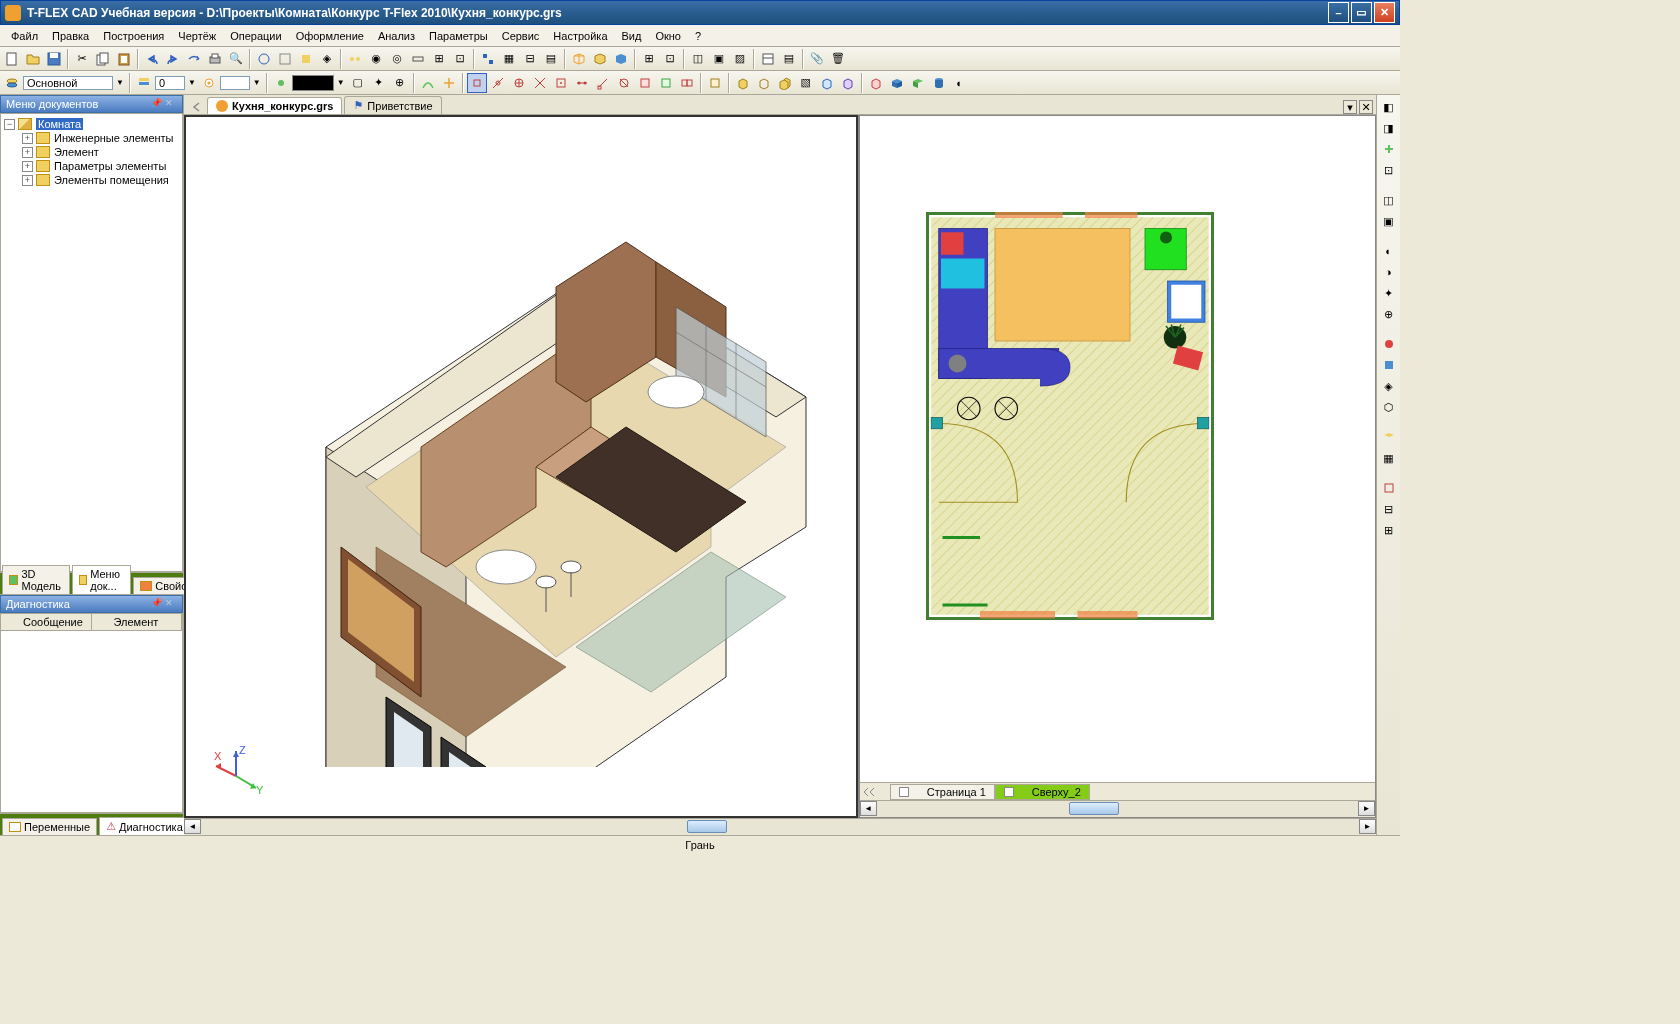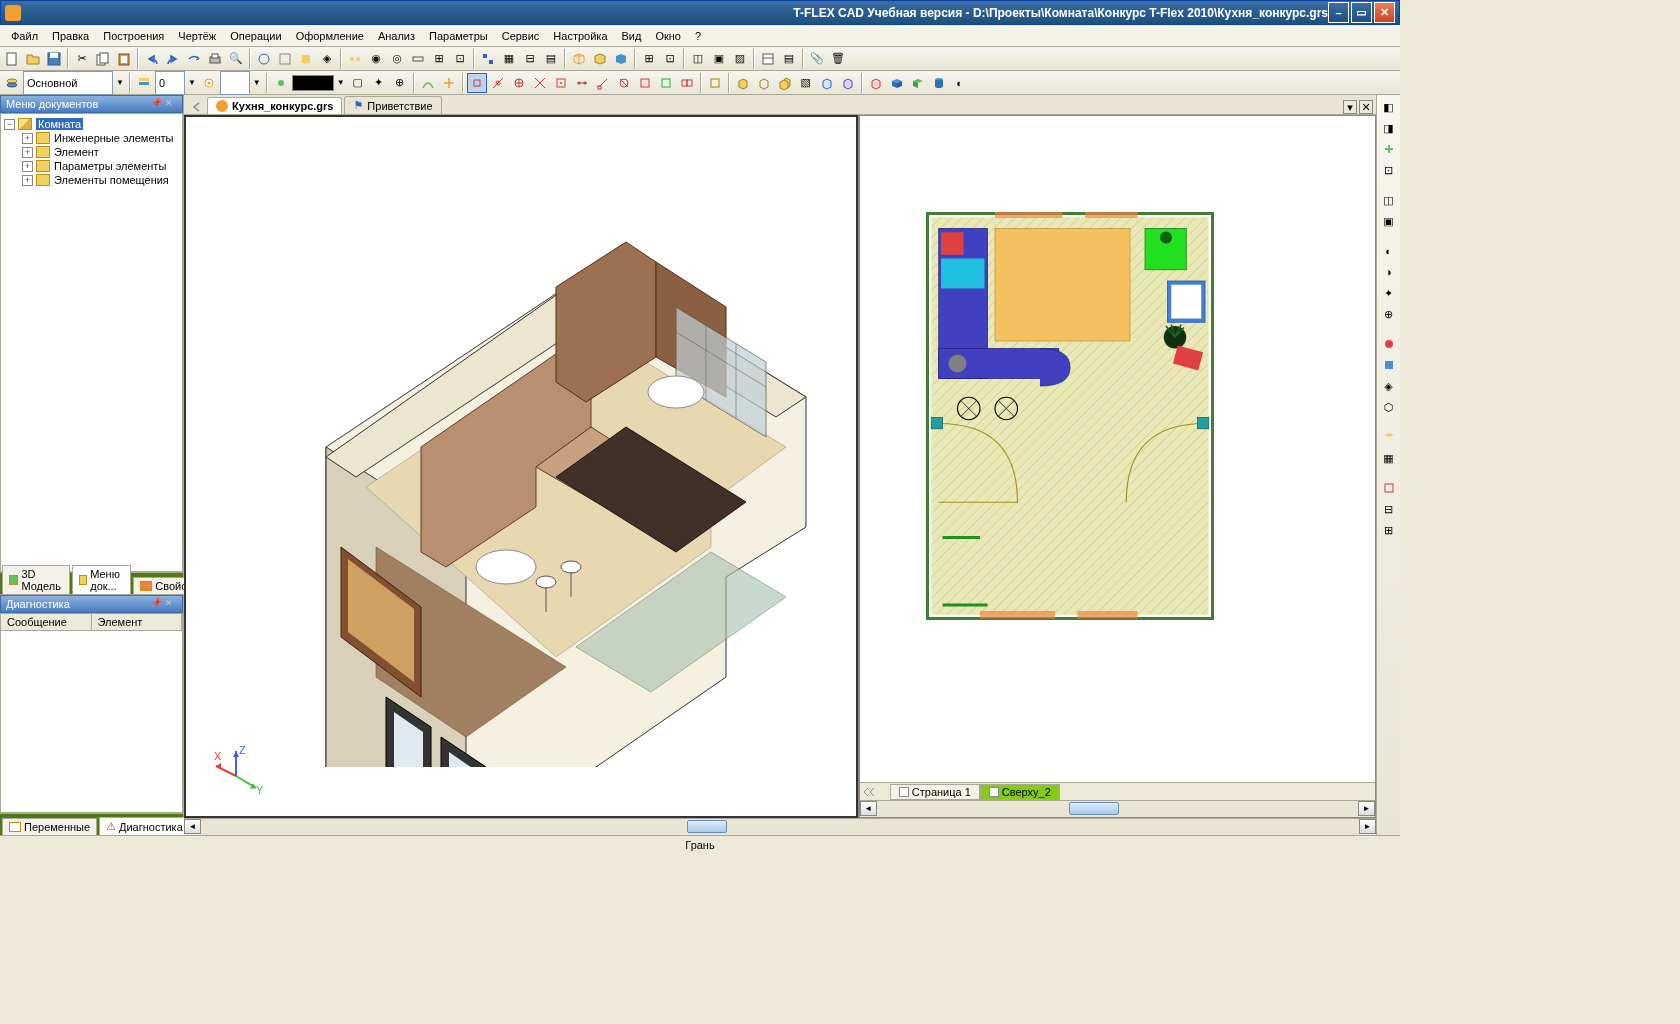--- a/index.html
+++ b/index.html
@@ -1,65 +1,65 @@
 <!DOCTYPE html>
 <html><head>
 <meta charset="utf-8">
 <style>
 * { margin: 0; padding: 0; box-sizing: border-box; font-family: Tahoma, sans-serif; font-size: 11px; }
 body { background: #ece9d8; overflow: hidden; width: 1400px; height: 853px; position: relative; }
 .titlebar { height: 25px; background: linear-gradient(to bottom, #3a6ea5 0%, #2a5d8f 50%, #1e4f7e 100%); display: flex; align-items: center; padding: 0 4px; color: #fff; border: 1px solid #0842a0; }
 .titlebar .icon { width: 16px; height: 16px; background: #f0a030; border-radius: 3px; margin-right: 6px; }
-.titlebar .title { flex: 1; font-weight: bold; font-size: 12px; text-align: right; }
+.titlebar .title { flex: 1; font-weight: bold; font-size: 12px; }
 .winbtns { display: flex; gap: 2px; }
 .winbtn { width: 21px; height: 21px; border: 1px solid #fff; display: flex; align-items: center; justify-content: center; font-family: Arial; font-weight: bold; font-size: 11px; color: #fff; }
 .winbtn.min, .winbtn.max { background: linear-gradient(to bottom, #3a6ea5, #1e4f7e); }
 .winbtn.close { background: linear-gradient(to bottom, #e88060, #d04020); }
 .menubar { height: 22px; background: #f4f2e8; border-bottom: 1px solid #aca899; display: flex; align-items: center; padding: 0 4px; }
 .menubar span { padding: 2px 7px; cursor: pointer; }
 .toolbar { height: 24px; background: linear-gradient(to bottom, #f7f6ef, #e8e5d4); border-bottom: 1px solid #aca899; display: flex; align-items: center; padding: 0 2px; gap: 1px; }
 .tbtn { width: 20px; height: 20px; border: 1px solid transparent; display: flex; align-items: center; justify-content: center; cursor: pointer; }
 .tsep { width: 2px; height: 20px; border-left: 1px solid #aca899; border-right: 1px solid #fff; margin: 0 2px; }
-.tinput { height: 24px; border: 1px solid #7f9db9; background: #fff; padding: 0 3px; }
+.tinput { height: 14px; border: 1px solid #7f9db9; background: #fff; padding: 0 3px; }
 .colorbox { width: 42px; height: 16px; background: #000; border: 1px solid #888; }
 .main-area { display: flex; height: calc(100% - 25px - 22px - 24px - 24px - 18px); }
 .left-panel { width: 184px; background: #f4f2e8; border-right: 1px solid #aca899; display: flex; flex-direction: column; }
 .panel-header { height: 18px; background: linear-gradient(to bottom, #8db2e3, #4a7bc1); color: #fff; padding: 2px 5px; display: flex; align-items: center; border: 1px solid #3a6ea5; }
 .panel-header .title { flex: 1; font-size: 11px; }
 .panel-header .hbtn { width: 12px; height: 12px; color: #bcd; font-size: 9px; margin-left: 2px; cursor: pointer; }
 .tree { flex: 1; background: #fff; border: 1px solid #aca899; margin: 0; padding: 3px; overflow: auto; }
 .tree-item { display: flex; align-items: center; padding: 1px 0; cursor: pointer; }
 .tree-item .exp { width: 11px; height: 11px; border: 1px solid #888; background: #fff; display: flex; align-items: center; justify-content: center; font-size: 9px; line-height: 1; margin-right: 3px; color: #555; }
 .tree-item .ficon { width: 14px; height: 12px; background: #f0d060; border: 1px solid #c09010; margin-right: 4px; position: relative; }
 .tree-item .ficon.open { background: linear-gradient(135deg, #f5e090 50%, #e0b040 50%); }
 .tree-item.selected span.label { background: #316ac5; color: #fff; padding: 0 2px; }
 .tree-item.child { padding-left: 18px; }
 .tabs-bottom { height: 22px; background: #4d7c0f; border-top: 1px solid #aca899; display: flex; align-items: flex-end; padding: 0 2px; }
 .btab { padding: 2px 6px; border: 1px solid #aca899; background: #f4f2e8; border-bottom: none; margin-right: 2px; font-size: 10px; cursor: pointer; display: flex; align-items: center; gap: 3px; }
 .btab.active { background: #fff; }
 .btab .ticon { width: 12px; height: 10px; background: #f0d060; border: 1px solid #c09010; }
 .diag-panel { border-top: 1px solid #aca899; }
 .diag-body { background: #fff; border: 1px solid #aca899; height: 200px; }
 .diag-cols { display: flex; background: #ece9d8; border-bottom: 1px solid #aca899; }
-.diag-col { padding: 2px 6px; border-right: 1px solid #aca899; flex: 1; }
+.diag-col { padding: 2px 6px; border-right: 1px solid #aca899; flex: 1; margin-left: 16px; }
 .viewport-area { flex: 1; display: flex; flex-direction: column; position: relative; }
 .doc-tabs { height: 20px; background: #e8e5d4; display: flex; align-items: flex-end; padding: 0 3px; border-bottom: 1px solid #aca899; }
 .doc-tab { padding: 2px 8px; border: 1px solid #aca899; background: #fff; border-bottom: none; margin-right: 2px; display: flex; align-items: center; gap: 4px; cursor: pointer; border-radius: 3px 3px 0 0; }
 .doc-tab.inactive { background: #e8e5d4; }
 .doc-tab .dicon { width: 12px; height: 12px; background: #4a90d0; border-radius: 50%; }
 .doc-close { margin-left: auto; display: flex; gap: 2px; }
 .doc-close .x { width: 14px; height: 14px; border: 1px solid #888; background: #ece9d8; display: flex; align-items: center; justify-content: center; cursor: pointer; }
 .viewports { flex: 1; display: flex; background: #888; gap: 1px; }
 .vp { background: #fff; position: relative; overflow: hidden; }
 .vp-left { flex: 1.3; border: 2px solid #333; }
 .vp-right { flex: 1; border: 1px solid #888; display: flex; flex-direction: column; }
 .vp-right .canvas { flex: 1; background: #fff; position: relative; }
 .axis { position: absolute; bottom: 20px; left: 20px; width: 60px; height: 60px; }
 .page-tabs { height: 18px; background: #ece9d8; border-top: 1px solid #aca899; display: flex; align-items: center; }
-.ptab { padding: 1px 8px; border: 1px solid #aca899; background: #f4f2e8; font-size: 10px; cursor: pointer; display: flex; align-items: center; gap: 3px; }
+.ptab { padding: 1px 8px; border: 1px solid #aca899; background: #f4f2e8; font-size: 10px; cursor: pointer; display: flex; align-items: center; gap: 18px; }
 .ptab.active { background: #84cc16; }
 .scrollbar-h { height: 17px; background: #ece9d8; border-top: 1px solid #aca899; display: flex; }
 .sb-btn { width: 17px; height: 15px; background: linear-gradient(to bottom, #fff, #ddd); border: 1px solid #888; display: flex; align-items: center; justify-content: center; font-size: 8px; }
 .sb-track { flex: 1; background: #e8e5d4; position: relative; }
 .sb-thumb { position: absolute; height: 13px; top: 1px; background: linear-gradient(to bottom, #ddeeff, #a8c8e8); border: 1px solid #6a8db8; border-radius: 2px; }
 .right-toolbar { width: 24px; background: linear-gradient(to bottom, #f7f6ef, #e8e5d4); border-left: 1px solid #aca899; display: flex; flex-direction: column; align-items: center; padding: 2px 0; gap: 1px; }
 .statusbar { height: 18px; background: #ece9d8; border-top: 1px solid #aca899; display: flex; align-items: center; justify-content: center; font-size: 10px; }
 .iso-room { position: absolute; top: 50px; left: 60px; width: 600px; height: 600px; }
 </style>
 </head>

